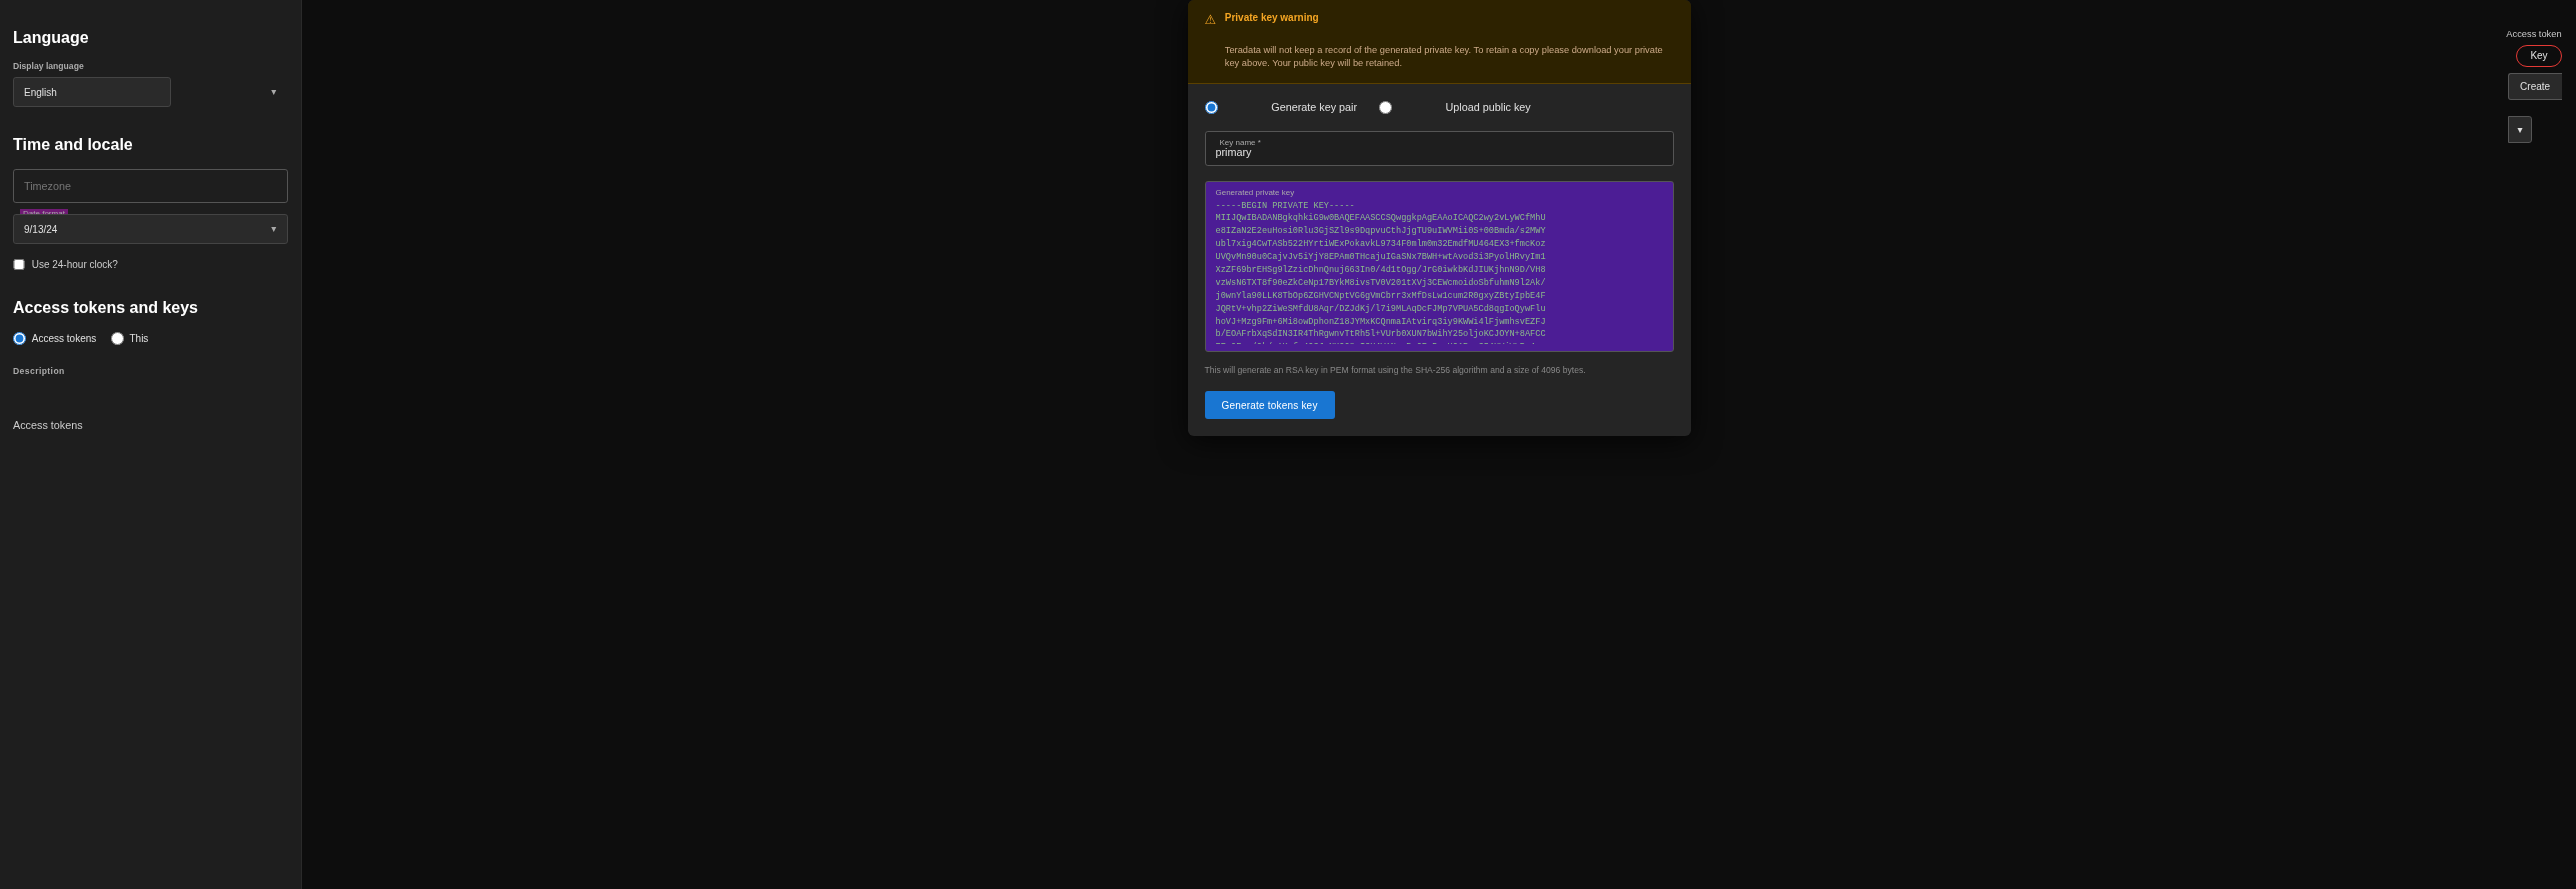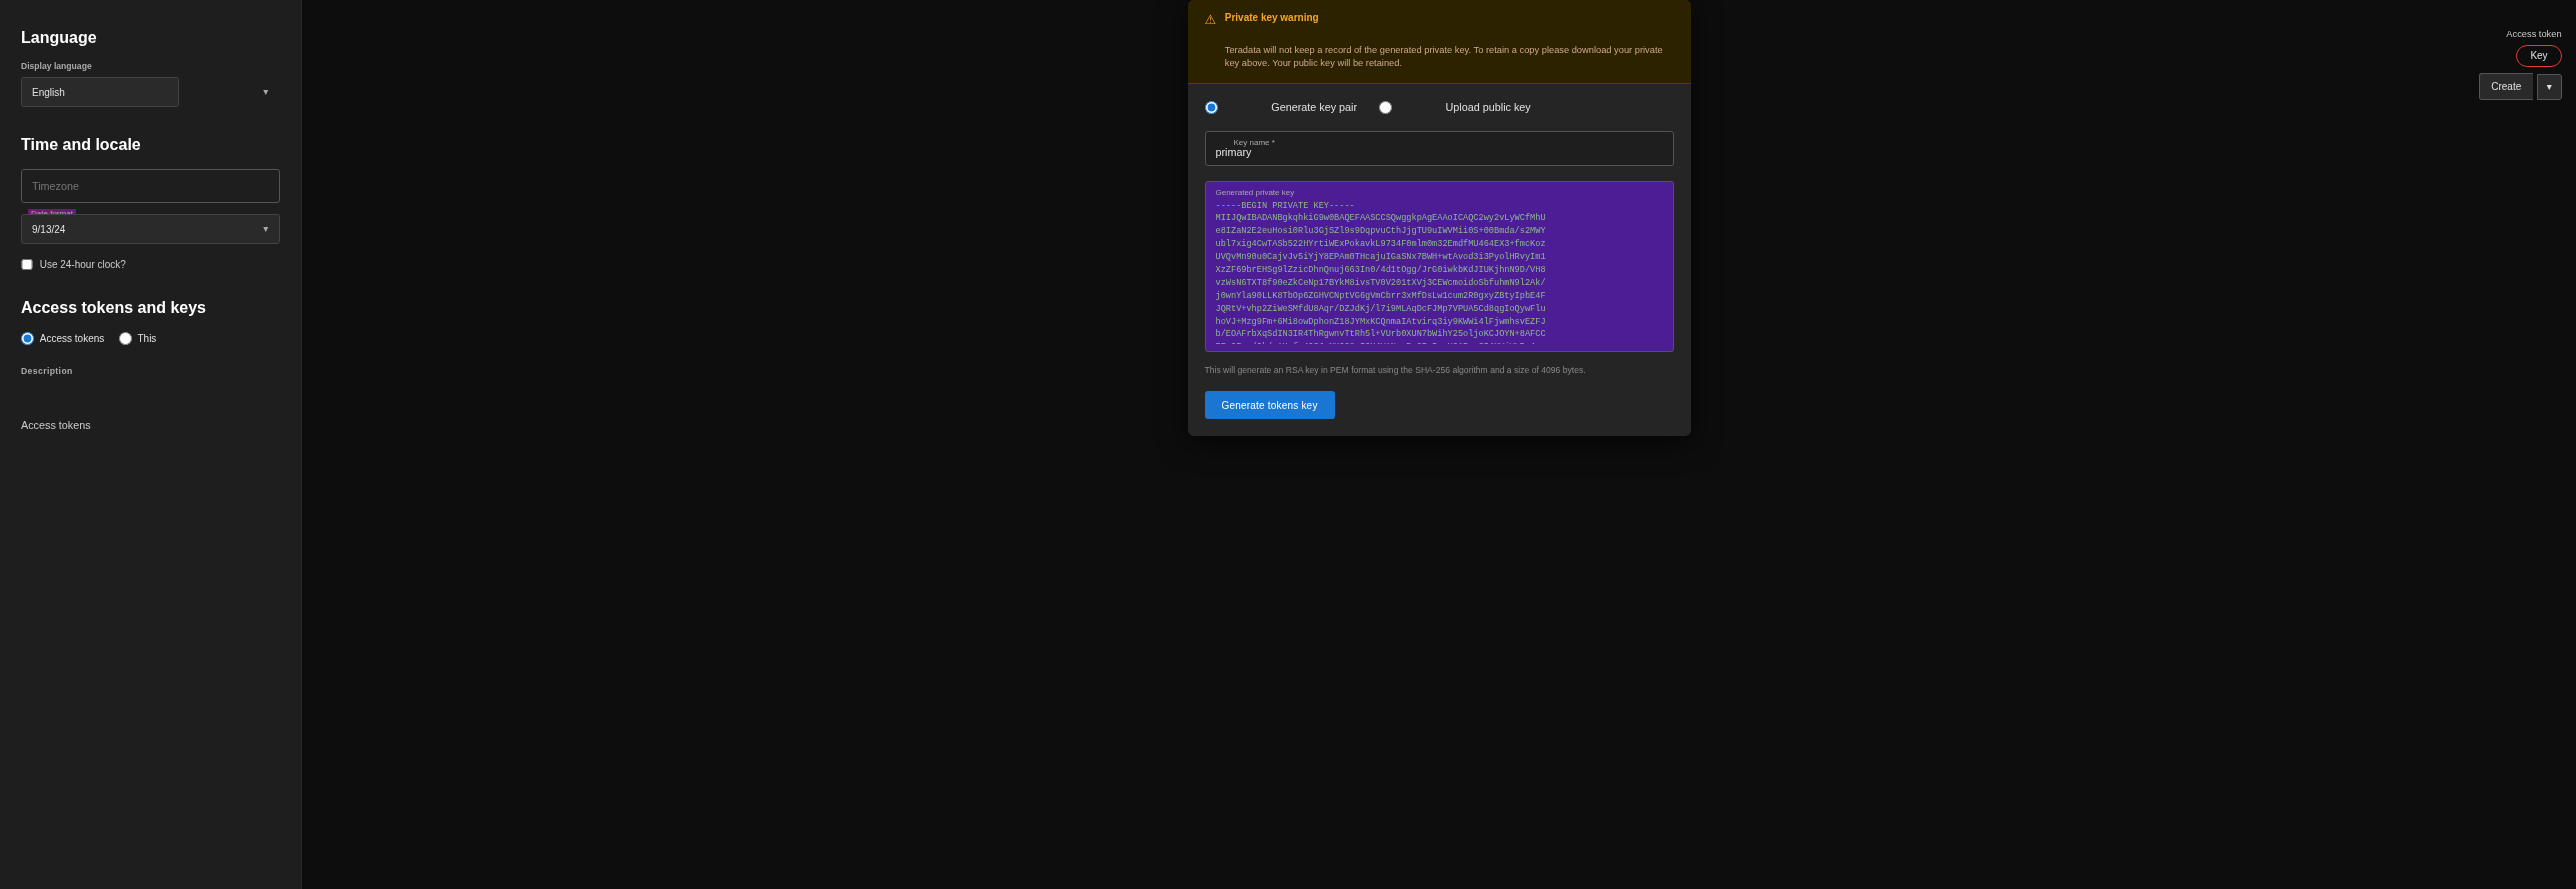--- a/index.html
+++ b/index.html
@@ -16,21 +16,21 @@
       display: flex;
       width: 100%;
       min-height: 100vh;
     }
 
     
     .left-panel {
       width: 302px;
       min-width: 302px;
       background: #1e1e1e;
-      padding: 29px 21px;
+      padding: 29px 13px;
       border-right: 0.7px solid #2a2a2a;
     }
 
     .section-title {
       font-size: 16px;
       font-weight: 600;
       color: #ffffff;
       margin-bottom: 14.4px;
     }
 
@@ -256,21 +256,21 @@
       position: relative;
       border: 0.7px solid #555;
       border-radius: 2.9px;
       background: #1e1e1e;
       padding: 14.4px 10px 7.2px 10px;
     }
 
     .floating-label {
       position: absolute;
       top: 5.8px;
-      left: 28px;
+      left: 14px;
       font-size: 8px;
       color: #aaa;
     }
 
     .floating-input {
       background: transparent;
       border: none;
       color: #e0e0e0;
       font-size: 10.8px;
       width: 100%;
@@ -337,22 +337,23 @@
       border: 1.4px solid #e53935;
       border-radius: 14.4px;
       padding: 4.3px 13px;
       font-size: 10px;
       color: #e0e0e0;
       background: transparent;
     }
 
     .create-btn-wrapper {
       display: flex;
-      align-items: flex-end;
-      gap: 4px;
+      align-items: flex-start;
+      gap: 16px;
+      flex-direction: column;
     }
 
     .create-main-btn {
       background: #2a2a2a;
       color: #e0e0e0;
       border: 0.7px solid #555;
       border-right: none;
       border-radius: 2.9px 0 0 2.9px;
       padding: 7.2px 11.5px;
       font-size: 10px;

